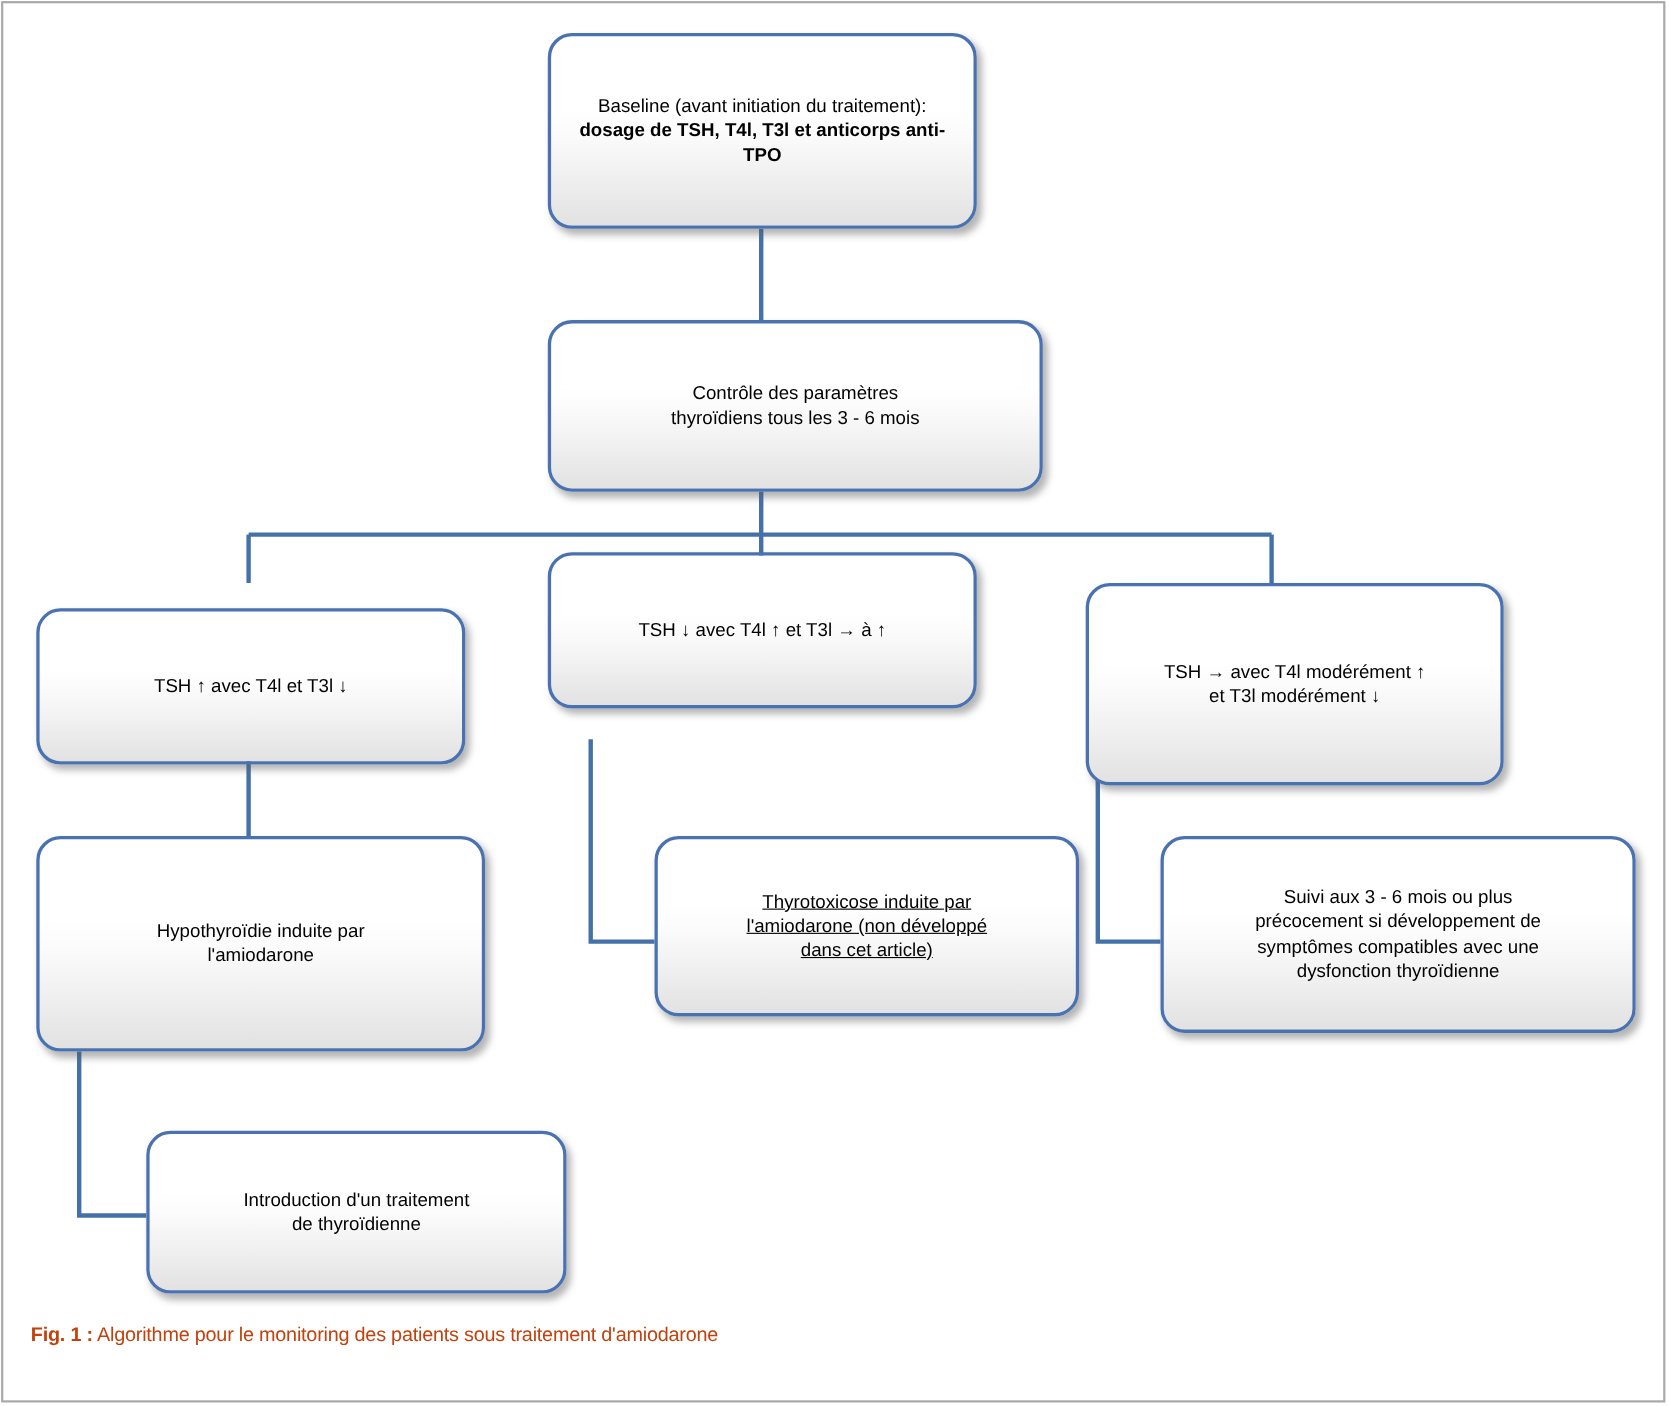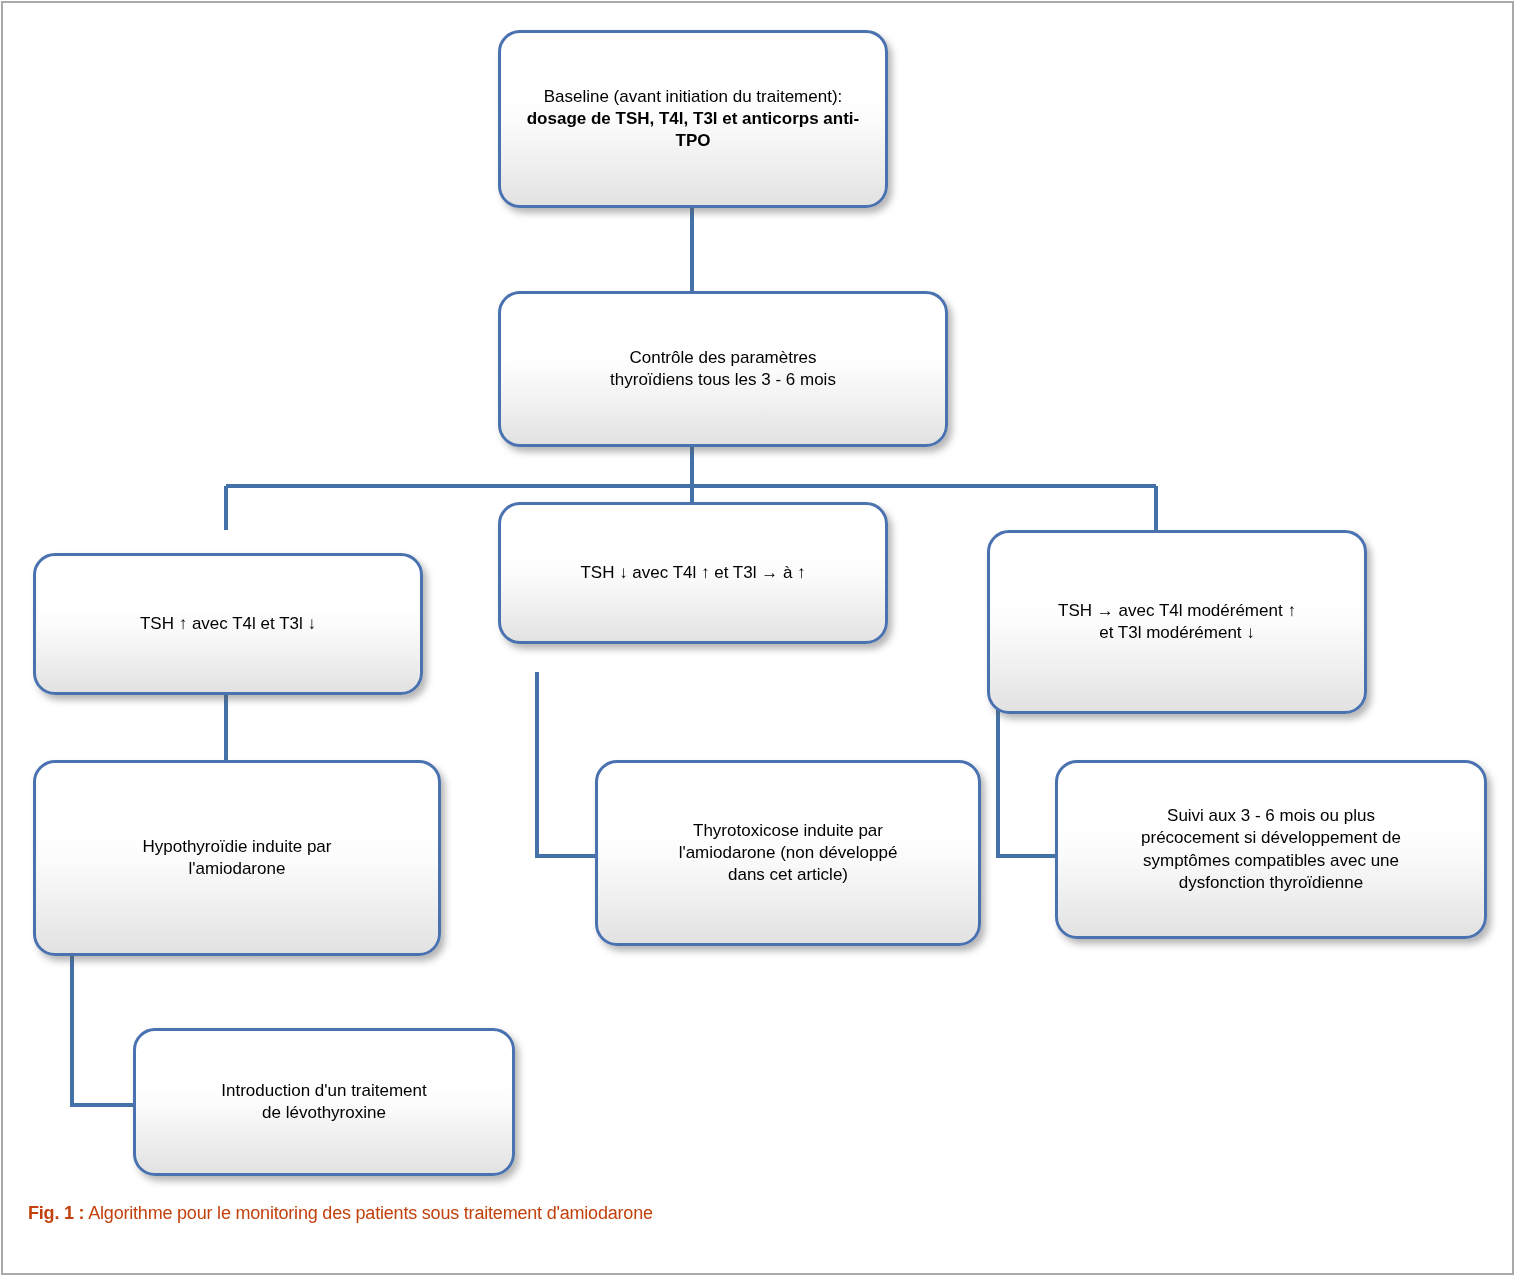--- a/index.html
+++ b/index.html
@@ -76,21 +76,21 @@
   .node.bold-tail .node-text .bold {
     font-weight: bold;
   }
   
   #node-baseline      { left: 498px;  top: 30px;   width: 390px; height: 178px; }
   #node-controle      { left: 498px;  top: 291px;  width: 450px; height: 156px; }
   #node-branch-high   { left: 33px;   top: 553px;  width: 390px; height: 142px; }
   #node-branch-low    { left: 498px;  top: 502px;  width: 390px; height: 142px; }
   #node-branch-normal { left: 963px;  top: 530px;  width: 380px; height: 184px; margin-left: 24px; }
   #node-hypo          { left: 33px;   top: 760px;  width: 408px; height: 196px; }
-  #node-thyrotox      { left: 595px;  top: 760px;  width: 386px; height: 186px; }
+  #node-thyrotox      { left: 595px;  top: 760px;  width: 386px; height: 164px; text-decoration: underline; }
   #node-suivi         { left: 1055px; top: 760px;  width: 432px; height: 179px; }
   #node-levo          { left: 133px;  top: 1028px; width: 382px; height: 148px; }
 
   
   #caption {
     position: absolute;
     left: 28px;
     top: 1203px;
     width: 1430px;
     font-size: 18px;
@@ -167,20 +167,20 @@
 
     <div class="node" id="node-suivi">
       <span class="node-text">Suivi aux 3 - 6 mois ou plus
 précocement si développement de
 symptômes compatibles avec une
 dysfonction thyroïdienne</span>
     </div>
 
     <div class="node" id="node-levo">
       <span class="node-text">Introduction d'un traitement
-de lévothyroxine</span>
+de thyroïdienne</span>
     </div>
 
   </div>
 
   <div id="caption"><span class="cap-label">Fig. 1 :</span><span> Algorithme pour le monitoring des patients sous traitement d'amiodarone</span></div>
 
 </div>
 
 </body></html>

